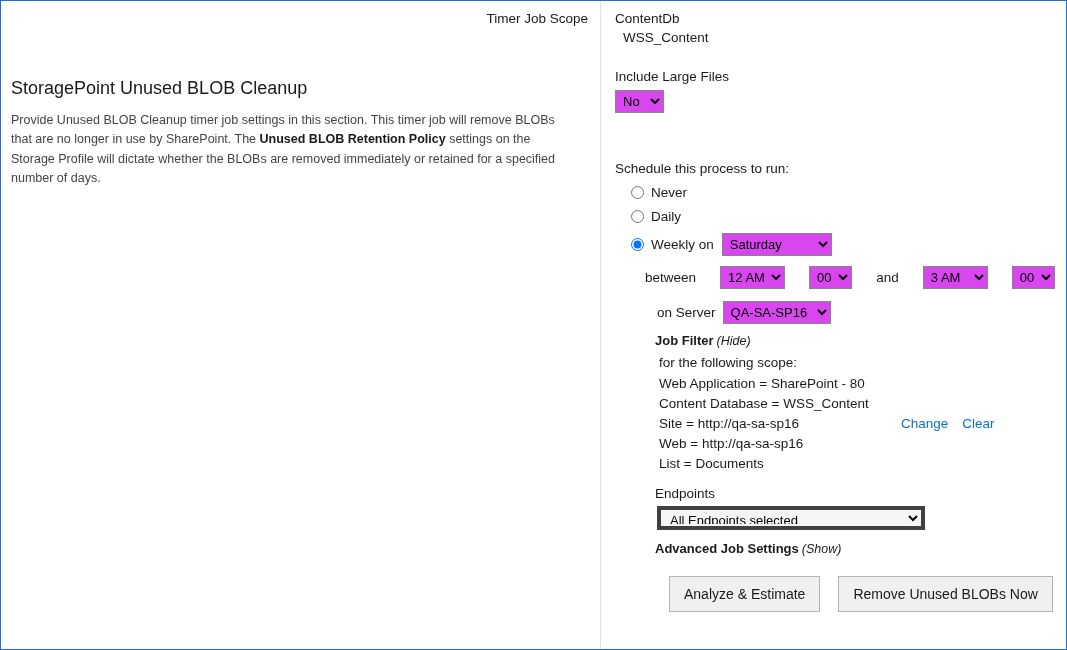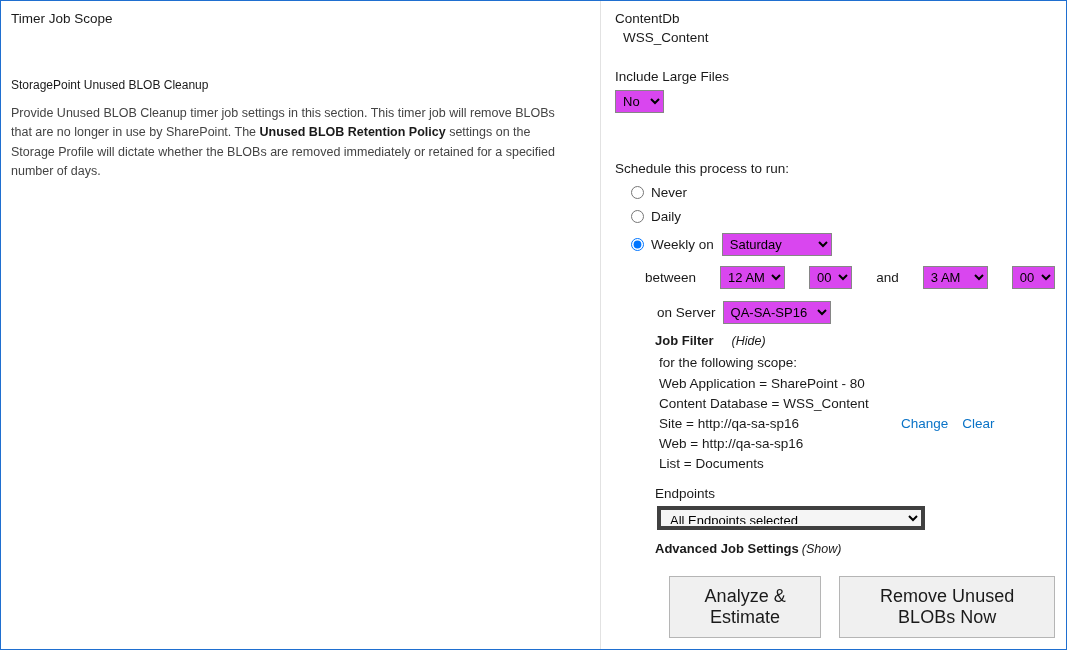--- a/index.html
+++ b/index.html
@@ -22,23 +22,24 @@
     position: absolute;
     left: 0; top: 0;
     width: 600px; height: 648px;
     border-right: 1px solid #e2e2e2;
     padding: 10px 12px 0 10px;
   }
   .scope-title {
     font-size: 13.5px;
     color: #1a1a1a;
     margin: 0 0 52px 0;
+    text-align: right;
   }
   .section-title {
-    font-size: 12px;
+    font-size: 18px;
     color: #1a1a1a;
     margin: 0 0 12px 0;
   }
   .section-desc {
     font-size: 12.5px;
     color: #444444;
     line-height: 1.55;
     width: 552px;
     margin: 0;
   }
@@ -111,21 +112,21 @@
     margin: 9px 0 0 40px;
     font-size: 13px;
     font-weight: bold;
     color: #1a1a1a;
   }
   .jobfilter-row .toggle {
     font-weight: normal;
     font-style: italic;
     font-size: 12.5px;
     color: #1a1a1a;
-    margin-left: 18px;
+    margin-left: 3px;
   }
   .scope-intro {
     margin: 7px 0 0 44px;
     font-size: 13.5px;
   }
   .scope-lines {
     margin: 4px 0 0 44px;
     position: relative;
   }
   .scope-line {
@@ -173,21 +174,21 @@
     font-size: 12.5px;
     margin-left: 3px;
   }
   .btn-row {
     display: flex;
     margin: 20px 0 0 54px;
     gap: 18px;
   }
   button.win {
     font-family: "Liberation Sans", sans-serif;
-    font-size: 18px;
+    font-size: 14px;
     color: #1a1a1a;
     background: #f0f0f0;
     border: 1px solid #b5b5b5;
     border-radius: 0;
     padding: 9px 14px;
     cursor: pointer;
   }
 </style>
 </head>
 <body>

